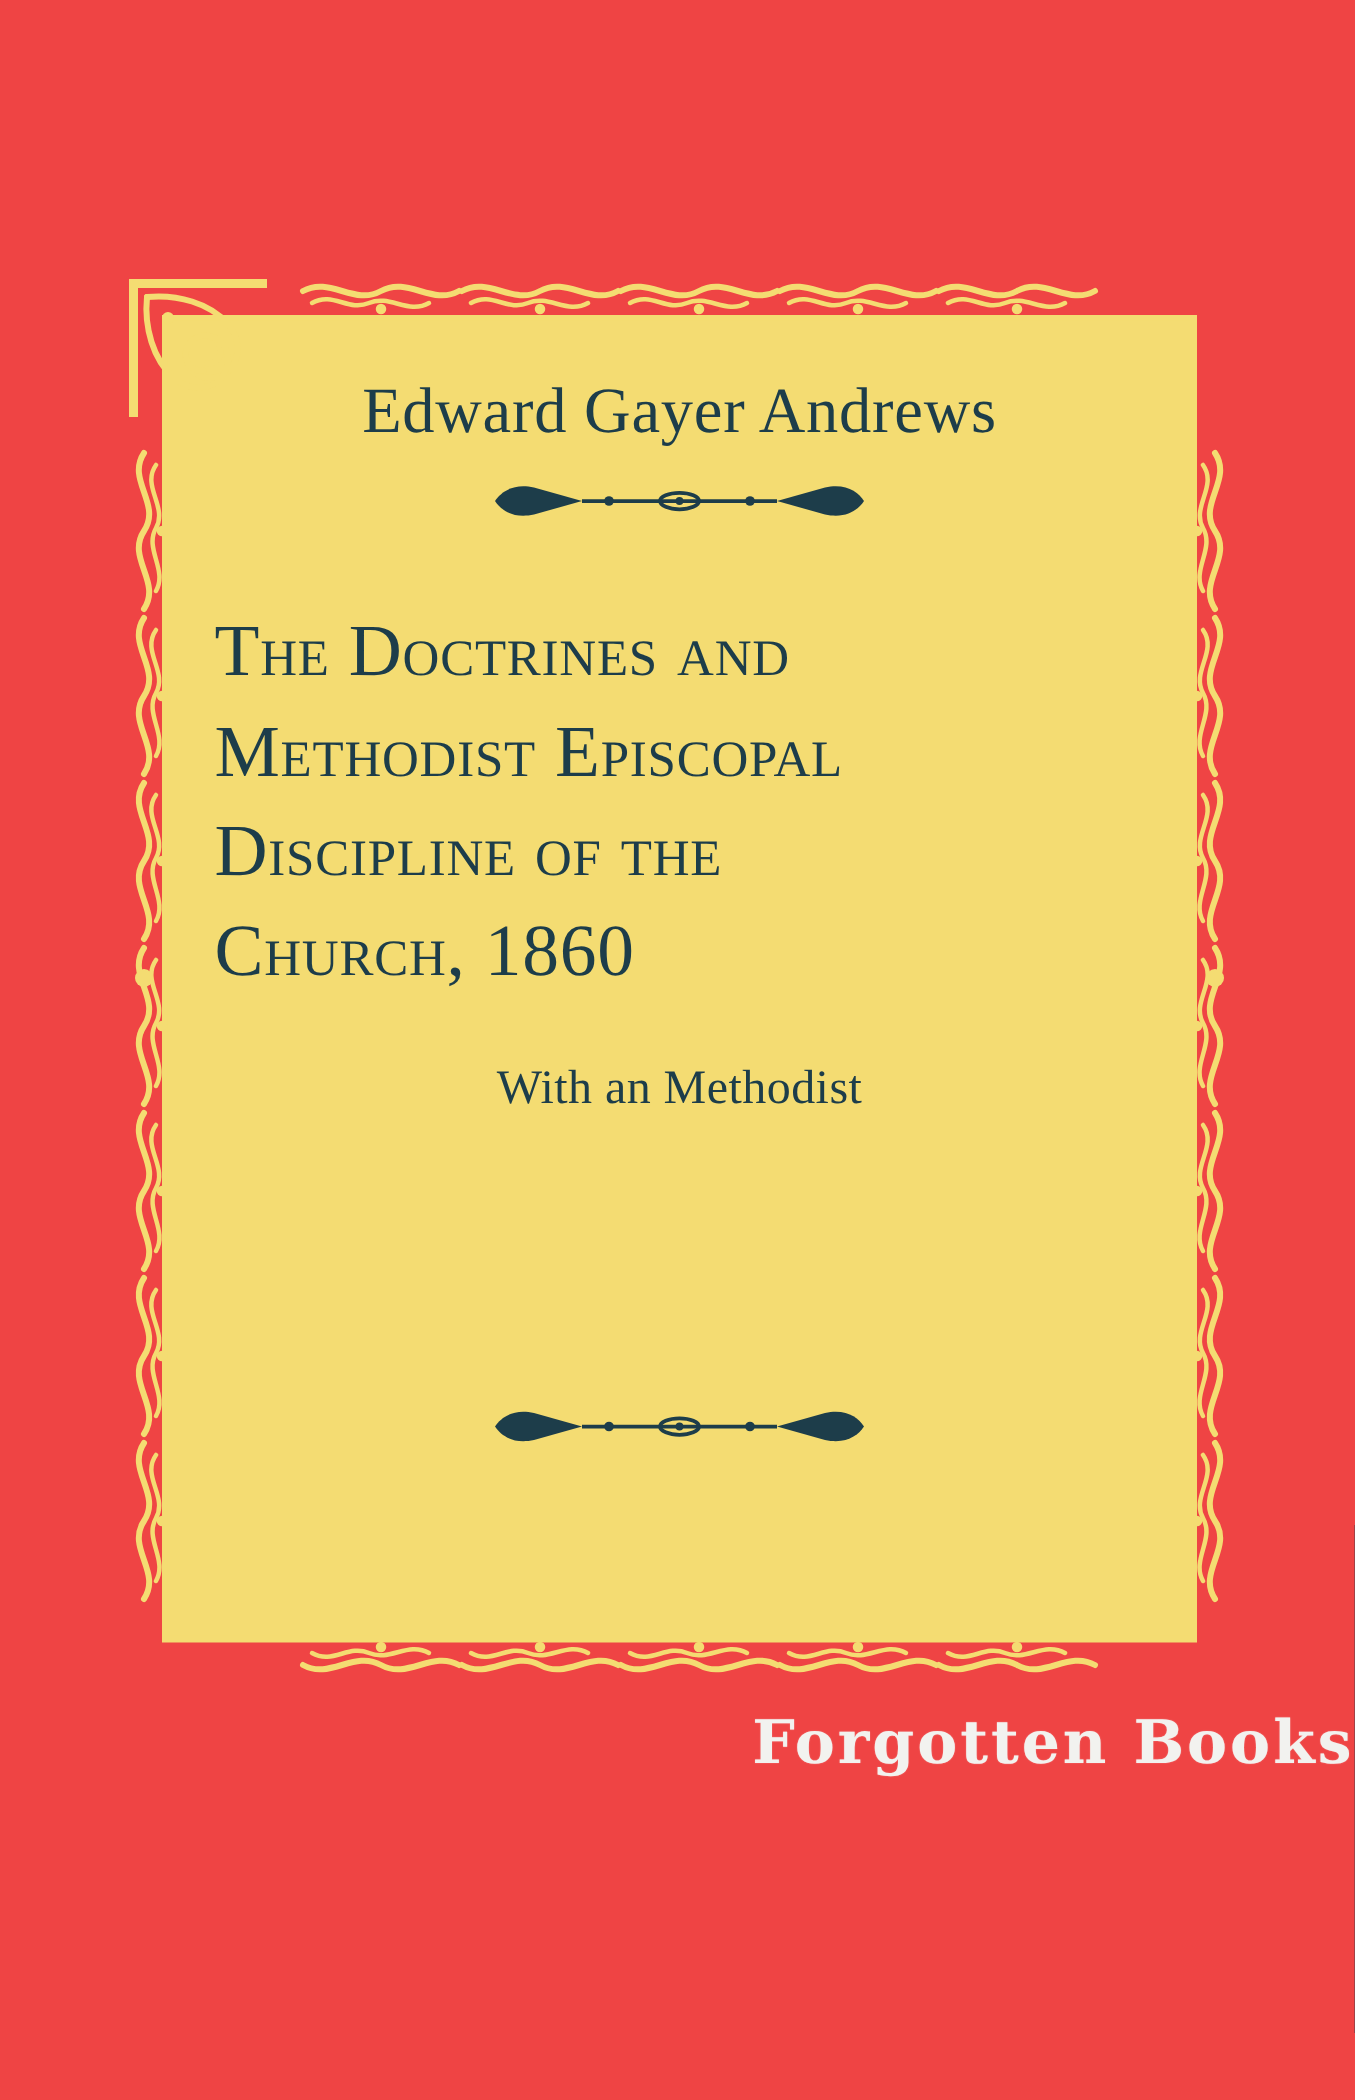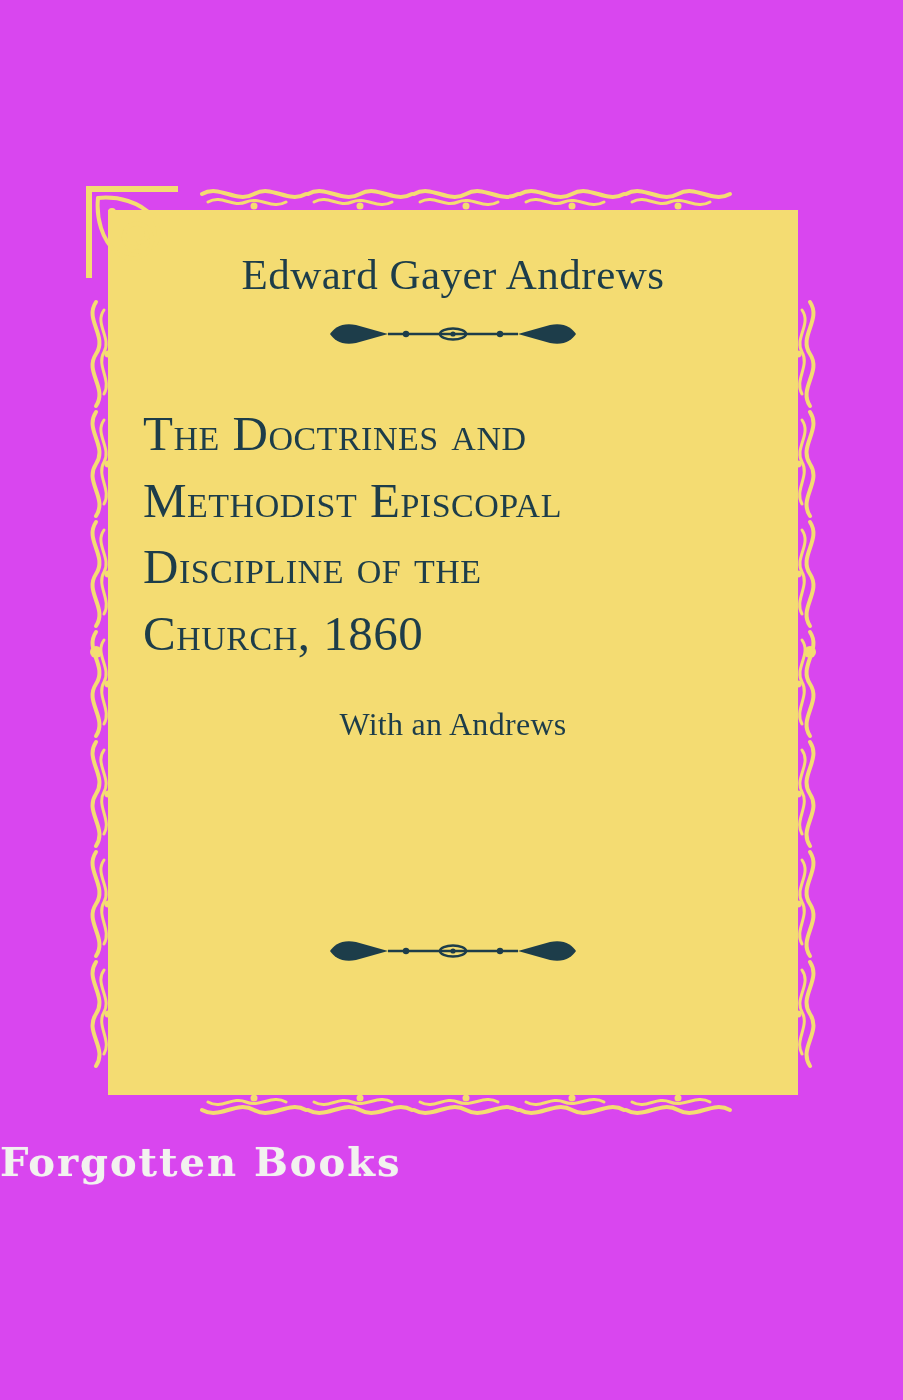--- a/index.html
+++ b/index.html
@@ -11,21 +11,21 @@
     width: 903px;
     height: 1400px;
     position: relative;
     font-family: "Liberation Serif", serif;
     overflow: hidden;
   }
 
   .cover {
     position: absolute;
     inset: 0;
-    background: #d946ef;
+    background: #ef4444;
   }
 
   
   .panel {
     position: absolute;
     left: 108px;
     top: 210px;
     width: 690px;
     height: 885px;
     background: #f4dc72;
@@ -103,21 +103,21 @@
     height: 26px;
   }
   .divider-bottom svg { display: block; width: 100%; height: 100%; }
 
   
   .publisher {
     position: absolute;
     left: 0;
     right: 0;
     top: 1138px;
-    text-align: left;
+    text-align: right;
     color: #f2f2ef;
     font-size: 40px;
     font-weight: bold;
     letter-spacing: 2px;
     font-family: "DejaVu Serif", serif;
     text-shadow: 0 0 1px rgba(255,255,255,0.4);
   }
 </style>
 </head>
 <body>
@@ -215,21 +215,21 @@
       </svg>
     </div>
 
     <div class="title">
       <div>The Doctrines and</div>
       <div>Methodist Episcopal</div>
       <div>Discipline of the</div>
       <div>Church, 1860</div>
     </div>
 
-    <div class="subtitle">With an Andrews</div>
+    <div class="subtitle">With an Methodist</div>
 
     <div class="divider-bottom">
       <svg viewBox="0 0 250 26" xmlns="http://www.w3.org/2000/svg">
         <g fill="#1d3d4a" stroke="#1d3d4a">
           <line x1="60" y1="13" x2="190" y2="13" stroke-width="2.5"></line>
           <ellipse cx="125" cy="13" rx="13" ry="5.5" fill="none" stroke-width="2.5"></ellipse>
           <circle cx="125" cy="13" r="2.6" stroke="none"></circle>
           <path d="M60,13 L28,4 C14,1 6,7 2,13 C6,19 14,25 28,22 Z" stroke="none"></path>
           <path d="M190,13 L222,4 C236,1 244,7 248,13 C244,19 236,25 222,22 Z" stroke="none"></path>
           <circle cx="78" cy="13" r="3.2" stroke="none"></circle>

